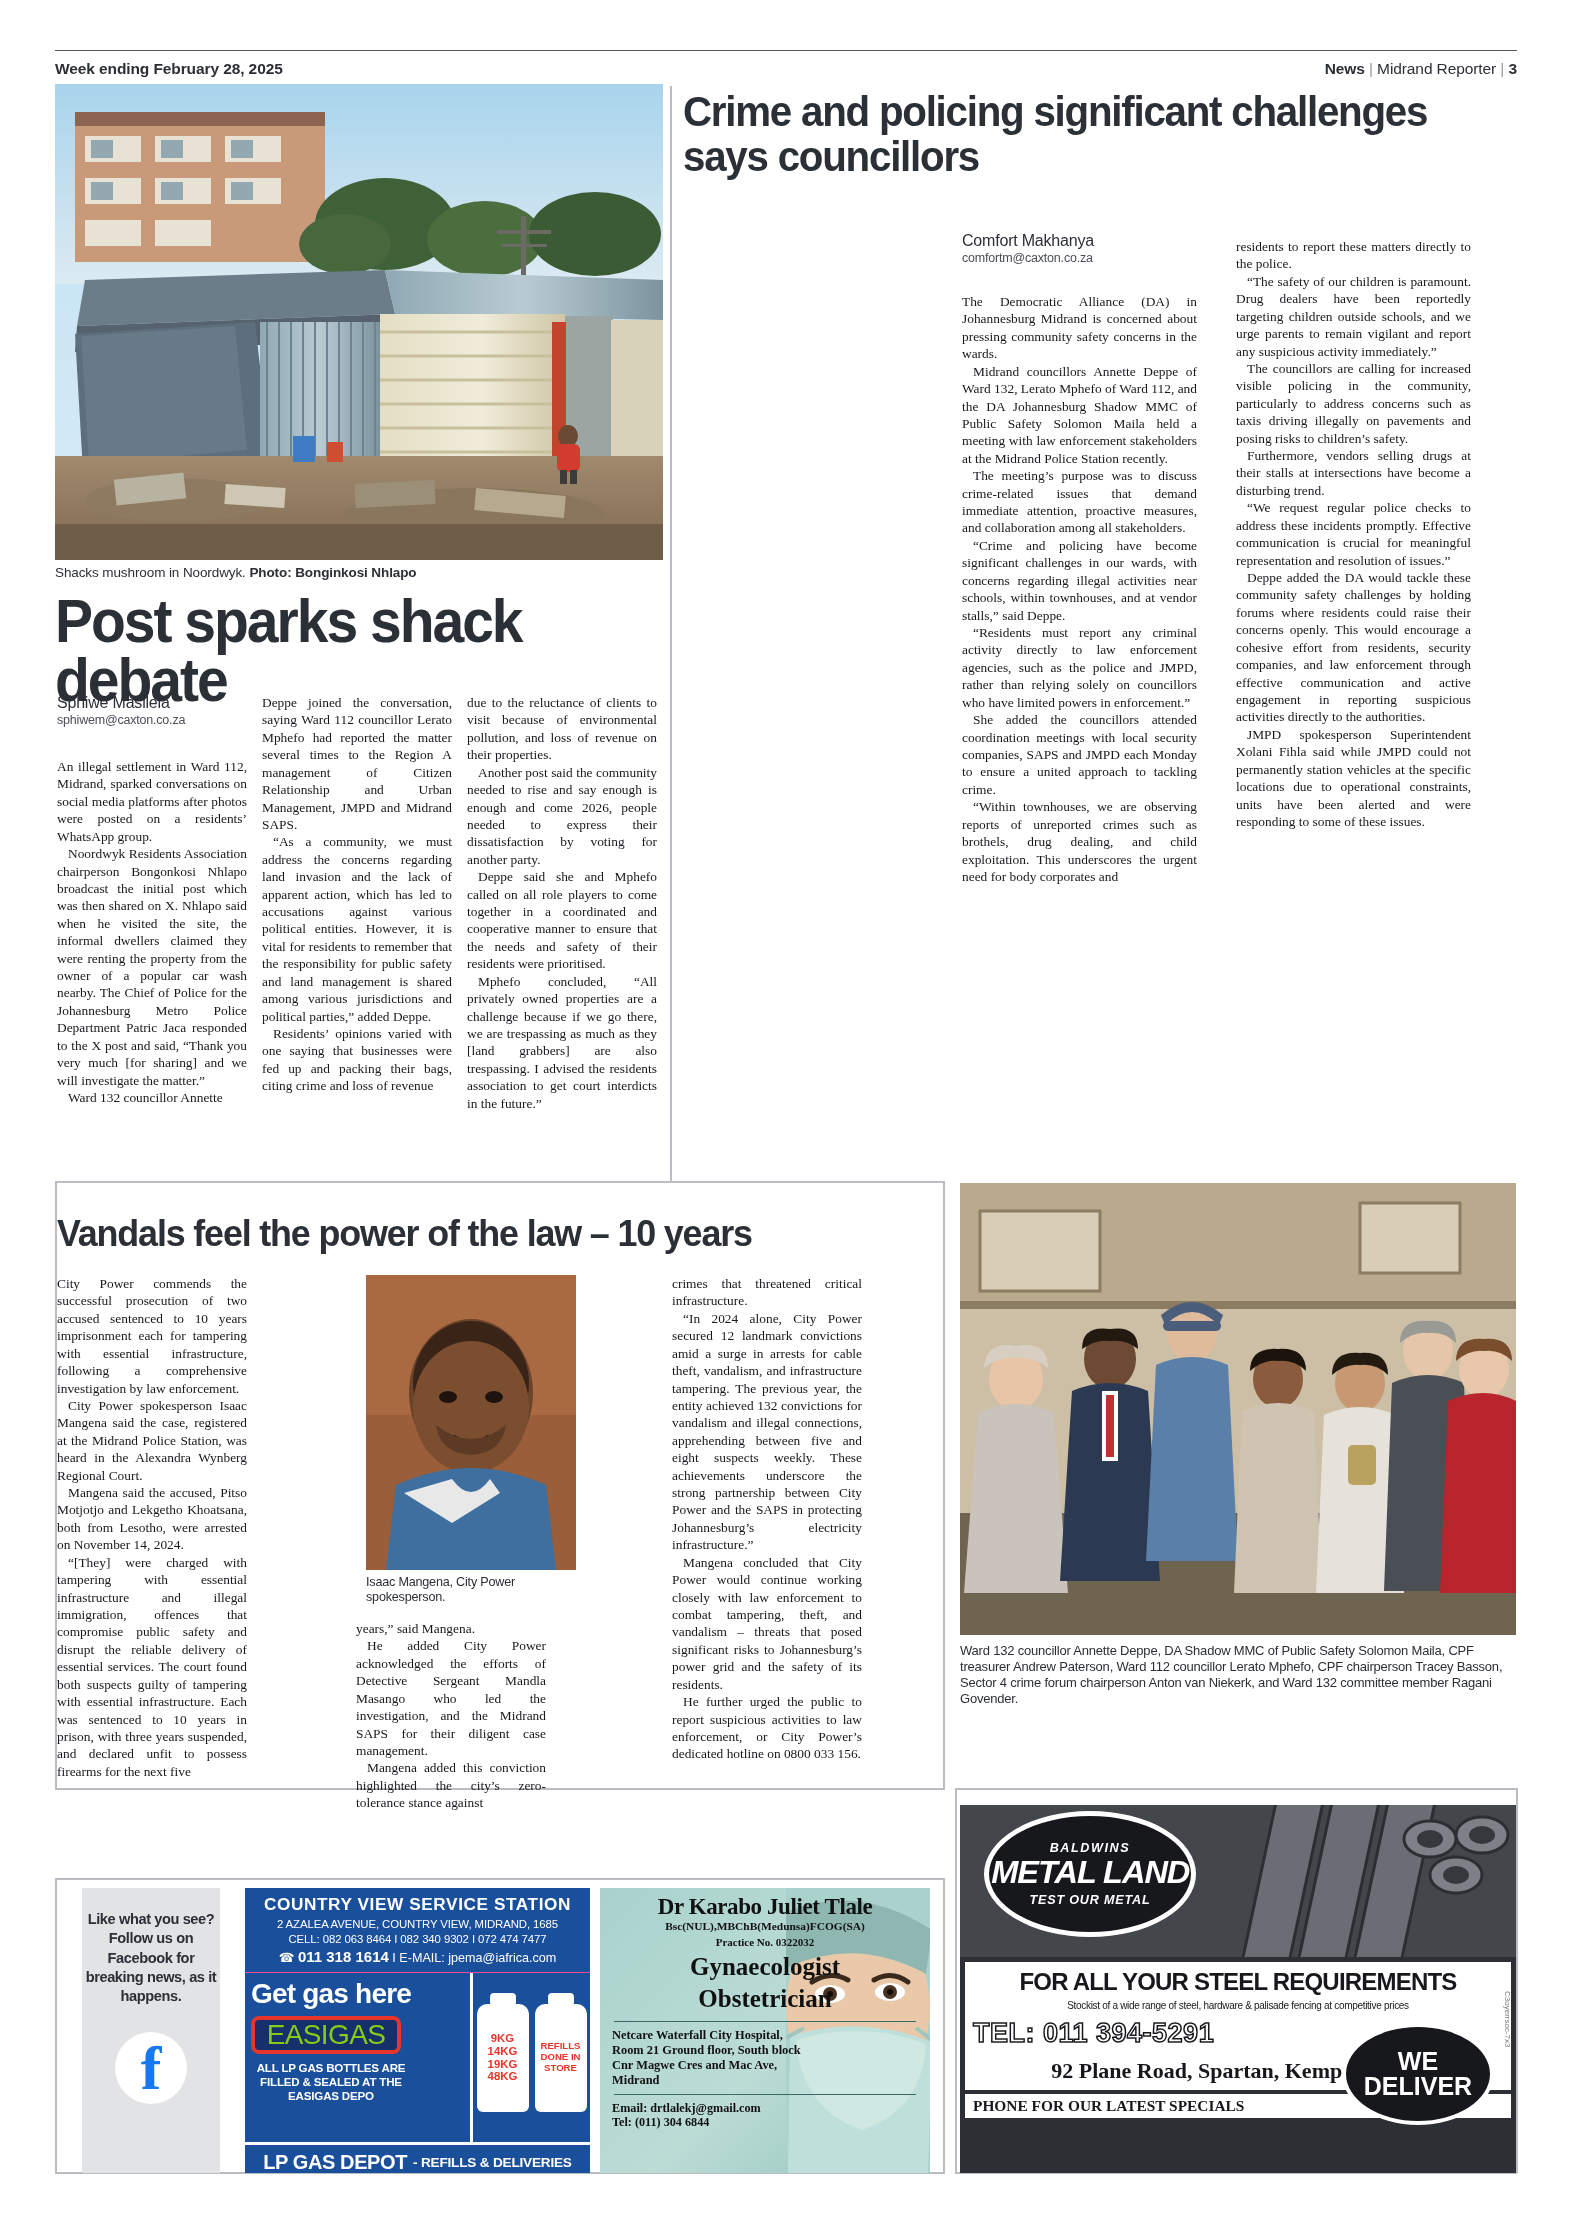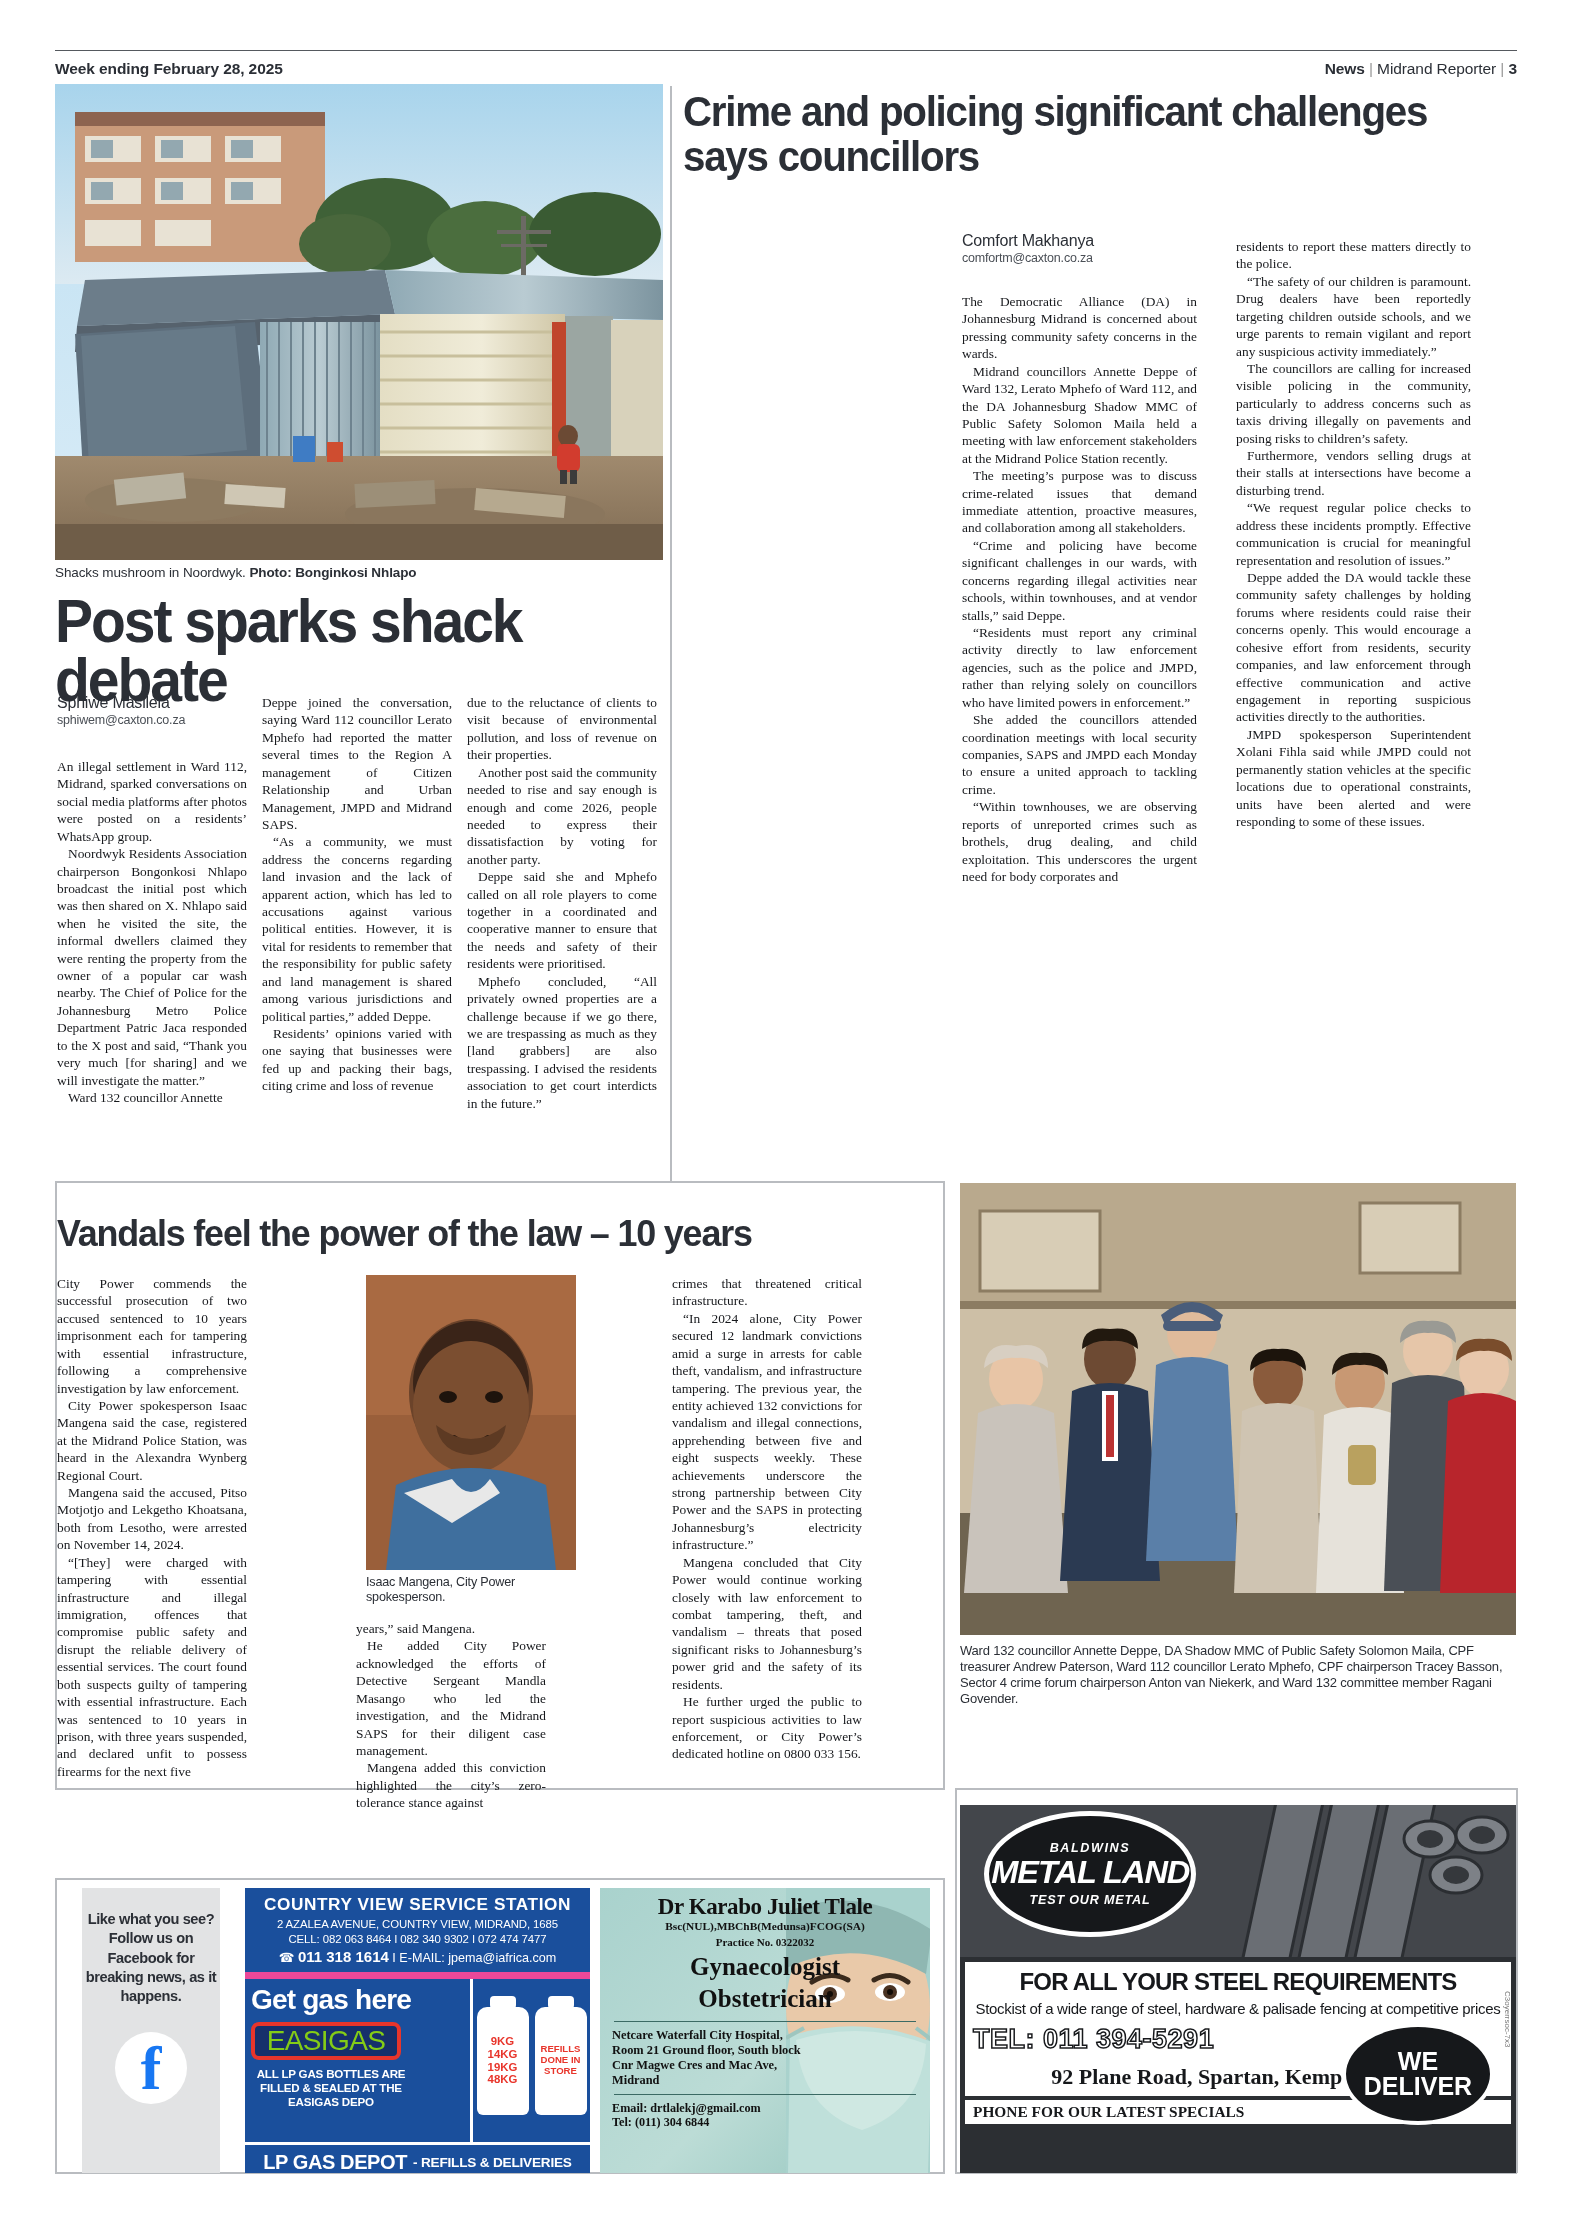--- a/index.html
+++ b/index.html
@@ -139,21 +139,21 @@
 
   .ad-gas {
     position: absolute; left: 245px; top: 1888px; width: 345px; height: 285px;
     background: #1a4f9c; color: #fff; overflow: hidden;
   }
   .gas-top { padding: 6px 8px 7px 8px; }
   .gas-title { font-weight: bold; font-size: 17.2px; letter-spacing: 0.6px; text-align:center;}
   .gas-line { font-size: 11.4px; margin-top: 3px; letter-spacing: -0.1px; text-align:center;}
   .gas-phone { font-size: 12.6px; margin-top: 3px; text-align:center;}
   .gas-phone b { font-size: 15px; font-weight: bold; }
-  .gas-mid { display: flex; height: 170px; border-top: 7px solid #ec4899; gap: 40px; }
+  .gas-mid { display: flex; height: 170px; border-top: 1px solid #ec4899; gap: 40px; }
   .gas-mid-l { flex: 1 1 auto; padding: 5px 6px; position: relative; }
   .gas-mid-r { width: 120px; border-left: 3px solid #fff; display:flex; gap:6px;
                align-items:center; justify-content:center; }
   .gas-get { font-weight: bold; font-size: 28px; letter-spacing: -0.8px; }
   .easigas {
     margin-top: 6px; width: 150px; height: 38px; background: #16306b;
     border: 4px solid #e8352b; border-radius: 8px;
     display:flex; align-items:center; justify-content:center;
     font-weight:normal; font-size: 28px; letter-spacing:-0.6px; color:#84cc16;
   }
@@ -193,21 +193,21 @@
     background: linear-gradient(110deg,#3a3d42 0%,#55585d 40%,#2b2e32 100%); }
   .metal-badge { position:absolute; left: 24px; top: 6px; width: 212px; height: 126px;
     background:#16181b; border: 5px solid #fff; border-radius: 50%;
     display:flex; flex-direction:column; align-items:center; justify-content:center;}
   .metal-baldwins { font-weight:bold; font-size: 12.6px; letter-spacing:1.6px; font-style: italic;}
   .metal-land { font-weight:bold; font-size: 31px; letter-spacing:-1px; font-style: italic;
                 transform: scaleX(1.05); }
   .metal-tag { font-weight:bold; font-size: 12.6px; letter-spacing:0.8px; font-style: italic; margin-top:2px;}
   .metal-white { background:#fff; color:#16181b; margin: 5px 5px 0 5px; padding: 6px 8px 8px 8px; }
   .metal-h { text-align:center; font-weight:bold; font-size: 24px; letter-spacing:-0.8px; }
-  .metal-sub { text-align:center; font-size: 15px; line-height:1.2; margin-top:4px; letter-spacing:-0.3px;}
+  .metal-sub { text-align:center; font-size: 10px; line-height:1.2; margin-top:4px; letter-spacing:-0.3px;}
   .metal-tel { font-weight:bold; font-size: 27px; letter-spacing:0.5px; margin-top:6px;
                color:#fff; -webkit-text-stroke: 1.5px #16181b; }
   .metal-addr { background:#fff; color:#16181b; margin: 0 5px; padding: 2px 8px 6px 8px;
                 font-family:"Liberation Serif", serif; font-weight:bold; font-size: 22px;
                 line-height:1.12; text-align:center; }
   .metal-foot { background:#fff; color:#16181b; margin: 4px 5px 5px 5px; padding: 3px 8px;
                 font-family:"Liberation Serif", serif; font-weight:bold; font-size: 15.4px; }
   .metal-oval { position:absolute; right: 22px; bottom: 48px; width: 152px; height: 102px;
     border-radius:50%; background:#16181b; border:4px solid #fff;
     display:flex; flex-direction:column; align-items:center; justify-content:center;

